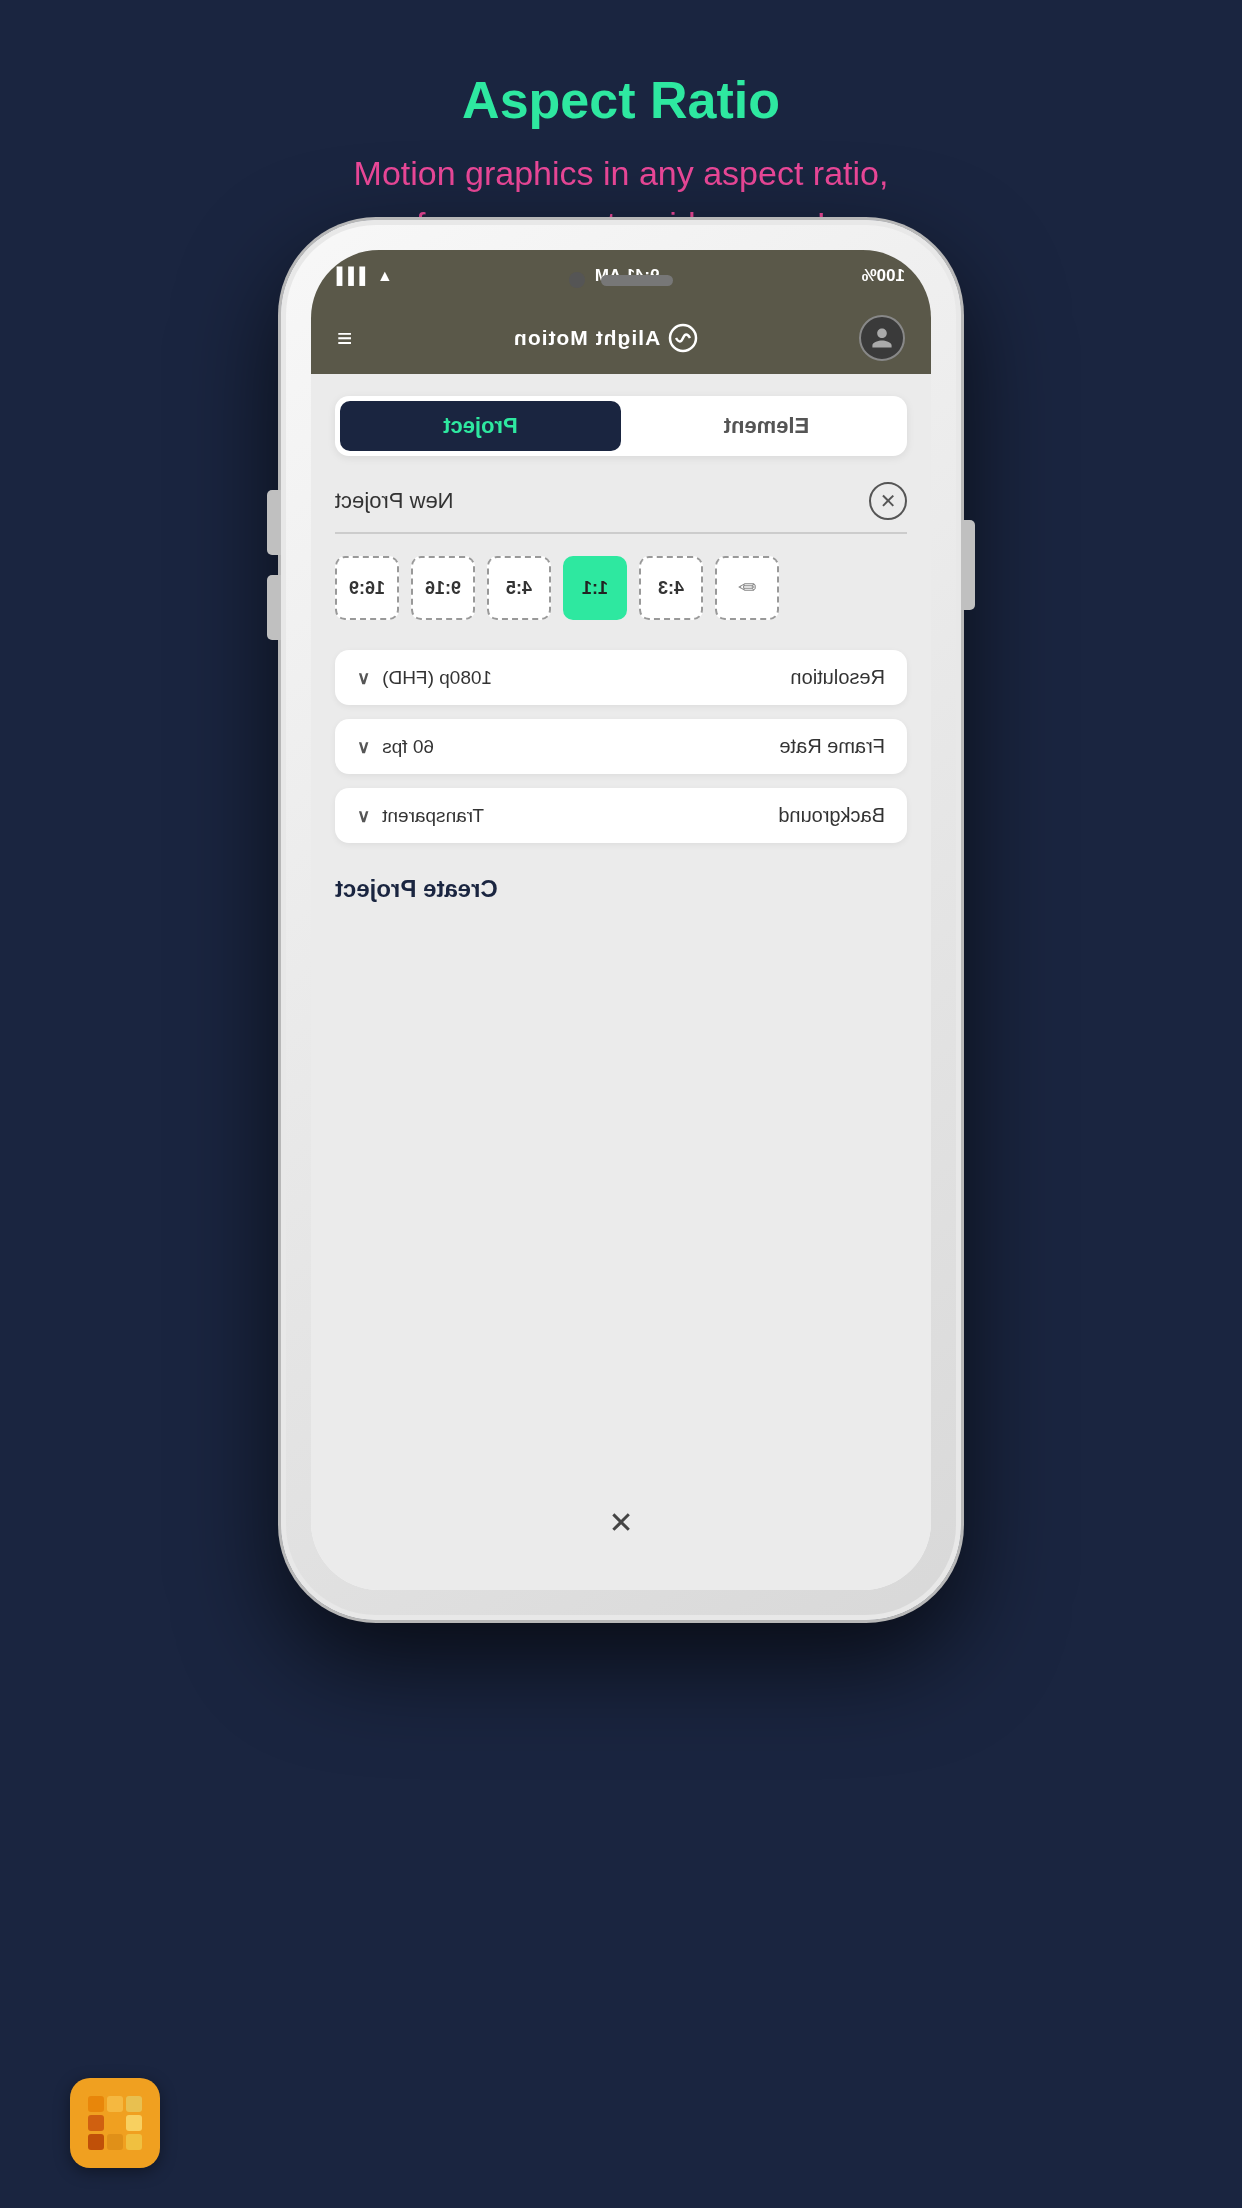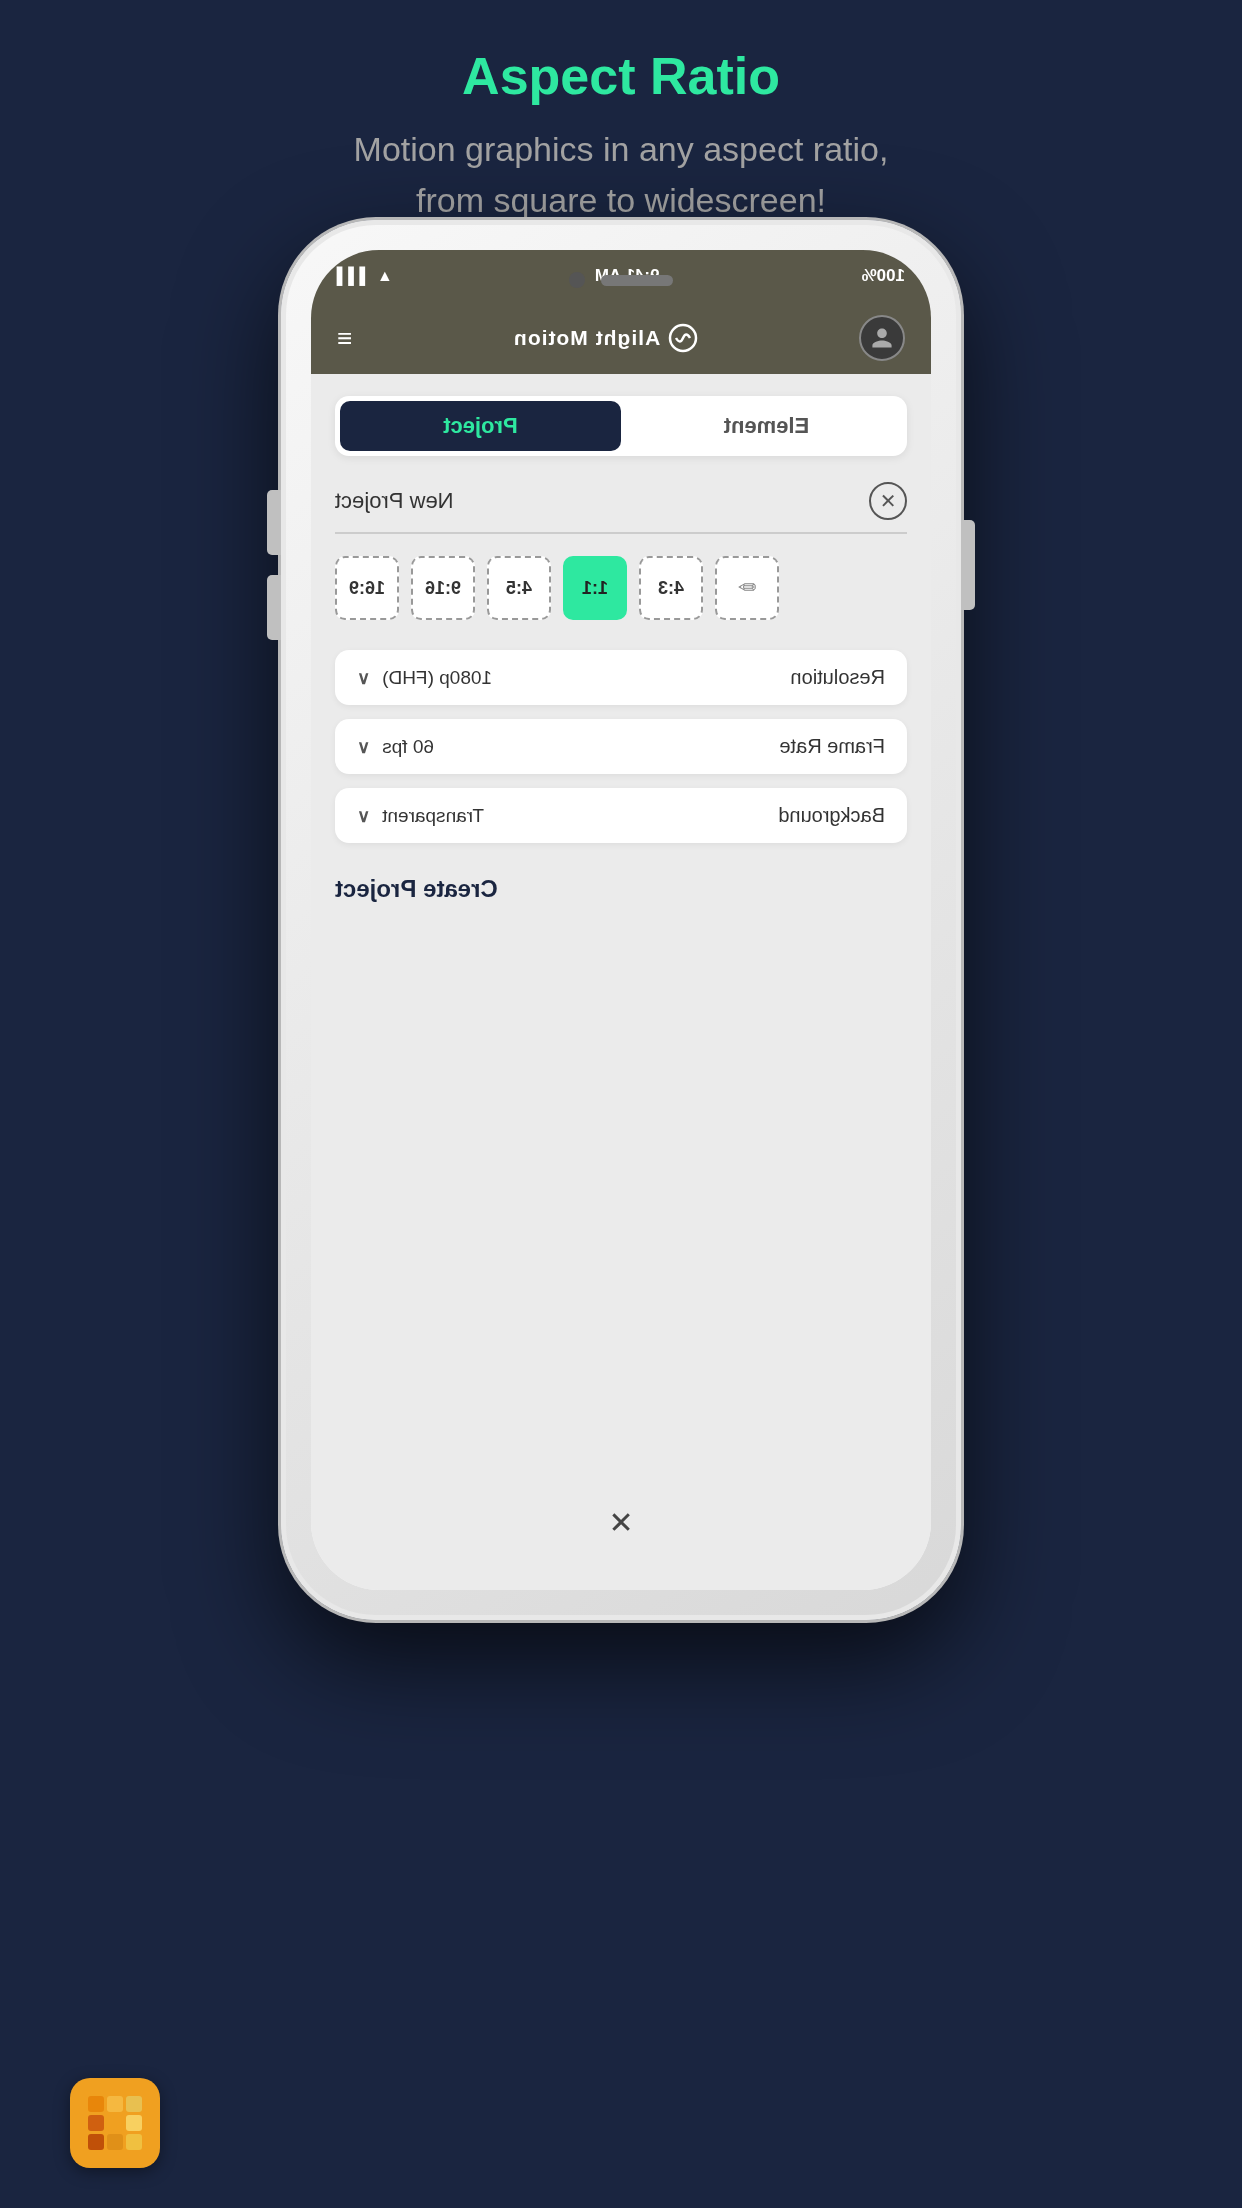--- a/index.html
+++ b/index.html
@@ -26,23 +26,23 @@
       font-size: 52px;
       font-weight: 700;
       margin-bottom: 18px;
     }
   </style>
 </head>
 <body>
 
 <div style="width:1242px; height:2208px; background:#1a2540; position:relative; overflow:hidden;">
 
-  <div class="page-header" style="width:100%; text-align:center; padding-top:46px;">
+  <div class="page-header" style="width:100%; text-align:center; padding-top:70px;">
     <div class="page-title">Aspect Ratio</div>
-    <div style="color:#a3a3a3; font-size:34px; line-height:1.5; margin-top:10px;">
+    <div style="color:#ec4899; font-size:34px; line-height:1.5; margin-top:10px;">
       <div>Motion graphics in any aspect ratio,</div>
       <div>from square to widescreen!</div>
     </div>
   </div>
 
   <div style="position:absolute; top:220px; left:50%; transform:translateX(-50%); width:680px; height:1400px;">
 
     <div style="position:absolute; top:0; left:0; width:680px; height:1400px; background:linear-gradient(145deg,#f8f8f8,#d8d8d8); border-radius:95px; box-shadow: 0 0 0 3px #b8b8b8, 0 40px 100px rgba(0,0,0,0.7), inset 0 0 0 5px #e8e8e8;">
 
       <div style="position:absolute; left:-14px; top:270px; width:14px; height:65px; background:#c0c0c0; border-radius:5px 0 0 5px;"></div>

